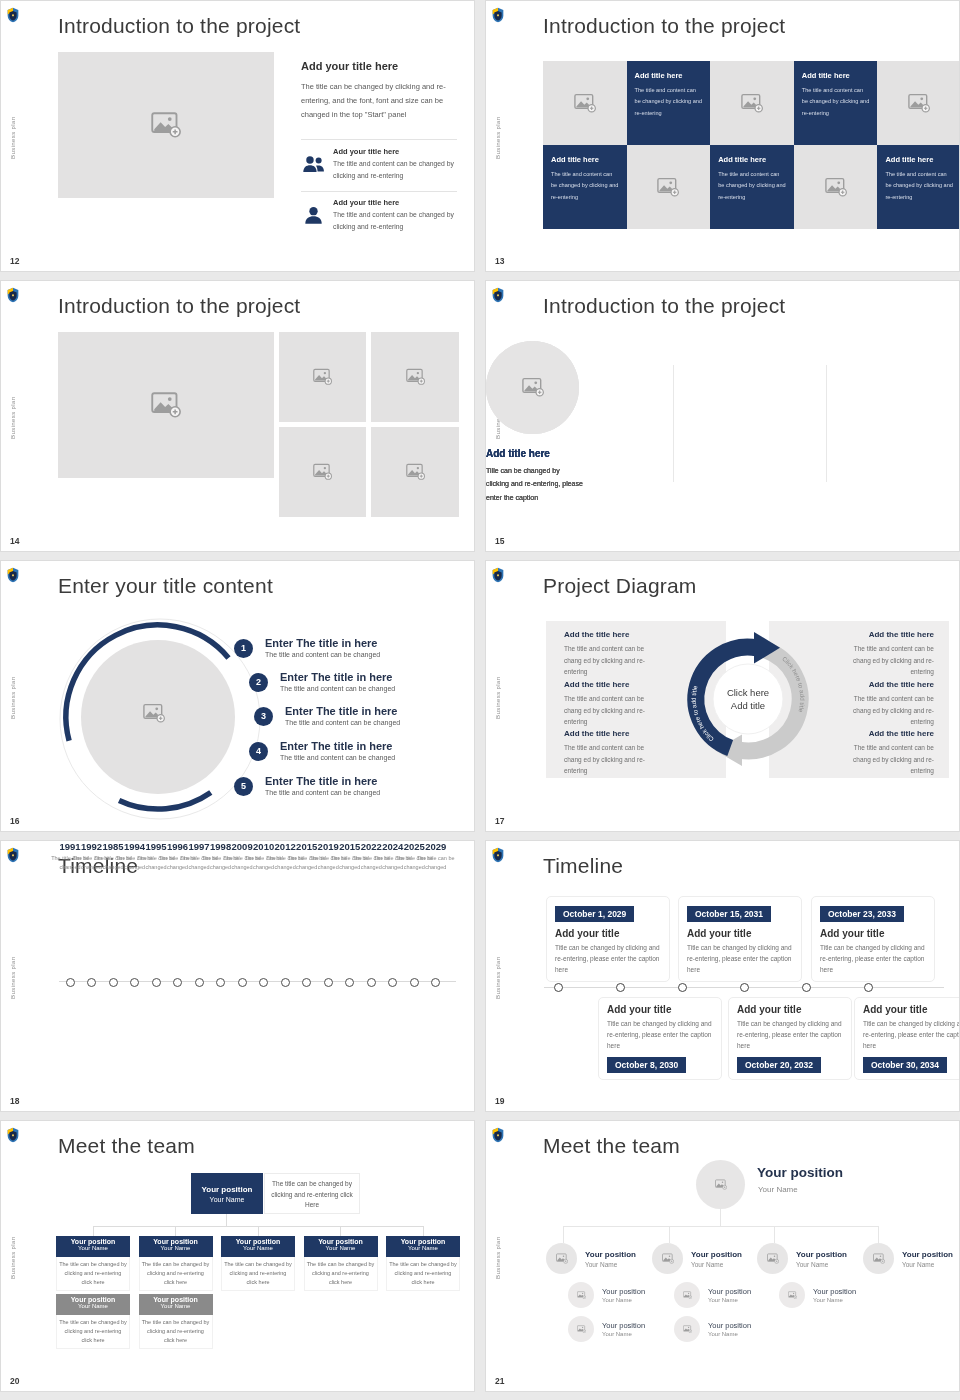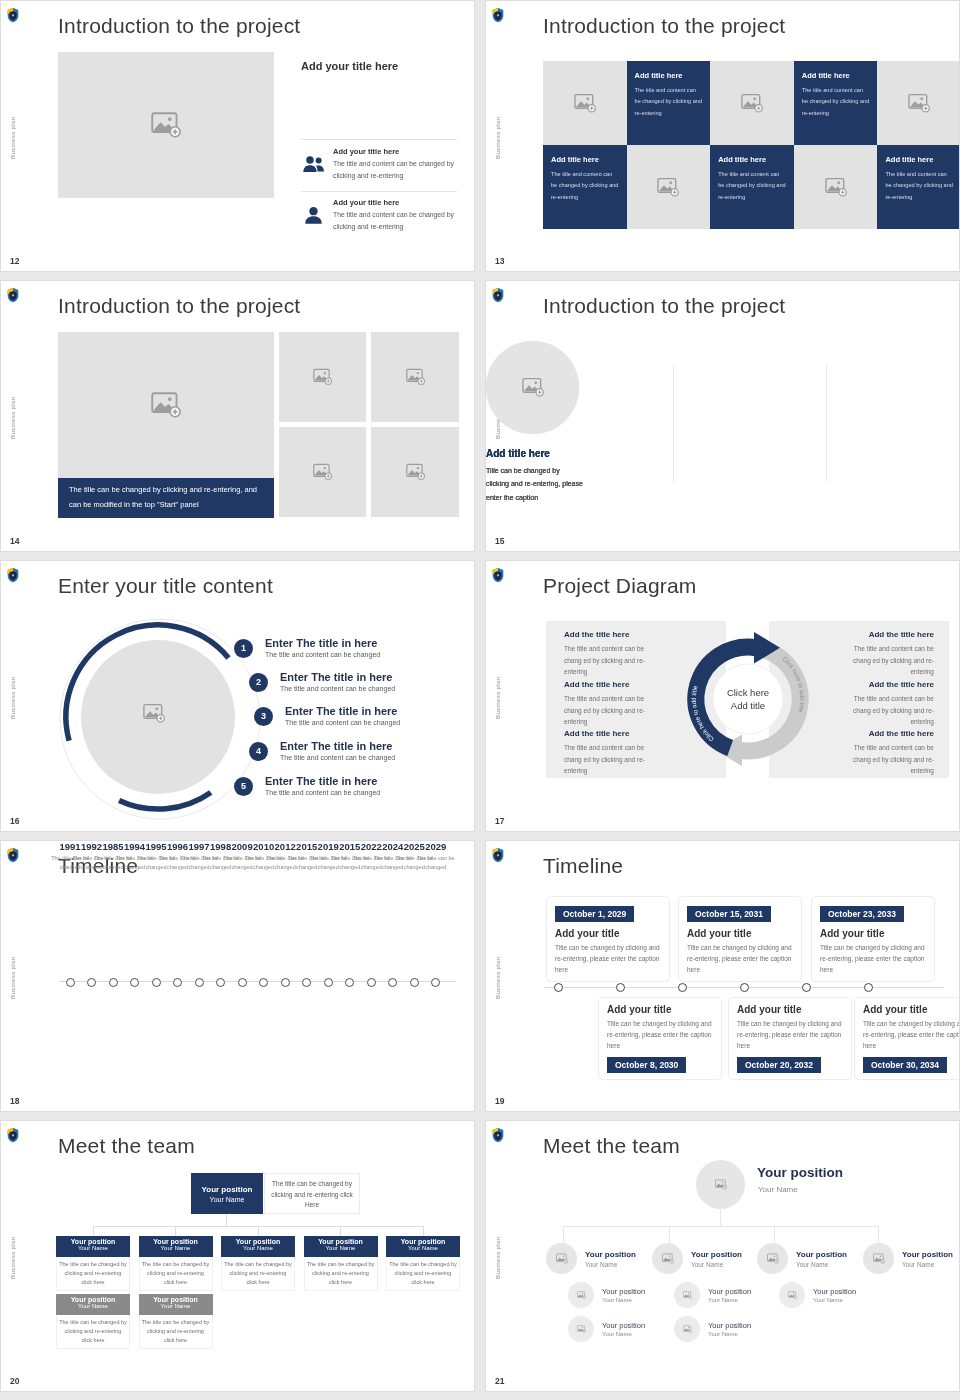--- a/index.html
+++ b/index.html
@@ -150,20 +150,21 @@
   <svg viewBox="0 0 24 22">
     <rect x="1" y="1.8" width="19.4" height="15" rx="1.6" fill="none" stroke="#9d9d9d" stroke-width="1.5"></rect>
     <circle cx="15" cy="6.4" r="1.5" fill="#9d9d9d"></circle>
     <path d="M2.6 14.6 L7.7 9 L11.3 12.8 L13.9 10.3 L18.8 15.2 L18.8 15.9 L2.6 15.9 Z" fill="#9d9d9d"></path>
     <circle cx="19.3" cy="16.6" r="4" fill="#f6f5f5" stroke="#9d9d9d" stroke-width="1.3"></circle>
     <path d="M19.3 14.7 V18.5 M17.4 16.6 H21.2" stroke="#9d9d9d" stroke-width="1.2" fill="none"></path>
   </svg>
 </span>
       </div>
     <div class="s12-head">Add your title here</div>
+    <div class="s12-body">The title can be changed by clicking and re-entering, and the font, font and size can be changed in the top "Start" panel</div>
     <div class="hr" style="top:138px"></div>
     <div class="s12-item" style="top:146px">
       <span class="ico">
         <svg viewBox="0 0 26 22">
             <circle cx="9" cy="6.5" r="4.2" fill="#1f3864"></circle>
             <path d="M1.5 20 C1.5 14.5 5 12.3 9 12.3 C13 12.3 16.5 14.5 16.5 20 Z" fill="#1f3864"></path>
             <circle cx="18.8" cy="7" r="3.4" fill="#1f3864"></circle>
             <path d="M18.2 12.6 C21.9 12.6 24.8 14.4 24.8 19.4 L17.6 19.4 C17.5 16.6 17 14.3 15.8 12.9 C16.5 12.7 17.3 12.6 18.2 12.6 Z" fill="#1f3864"></path>
           </svg>
       </span>
@@ -310,21 +311,20 @@
         <span class="img-ph iph-lg">
   <svg viewBox="0 0 24 22">
     <rect x="1" y="1.8" width="19.4" height="15" rx="1.6" fill="none" stroke="#9d9d9d" stroke-width="1.5"></rect>
     <circle cx="15" cy="6.4" r="1.5" fill="#9d9d9d"></circle>
     <path d="M2.6 14.6 L7.7 9 L11.3 12.8 L13.9 10.3 L18.8 15.2 L18.8 15.9 L2.6 15.9 Z" fill="#9d9d9d"></path>
     <circle cx="19.3" cy="16.6" r="4" fill="#f6f5f5" stroke="#9d9d9d" stroke-width="1.3"></circle>
     <path d="M19.3 14.7 V18.5 M17.4 16.6 H21.2" stroke="#9d9d9d" stroke-width="1.2" fill="none"></path>
   </svg>
 </span>
       </div>
-    <div class="cap-navy">The tille can be changed by clicking and re-entering, and can be modified in the top "Start" panel</div>
     <div class="s14-t" style="left:278px;top:51px;width:87px;height:90px">
         <span class="img-ph iph-sm">
   <svg viewBox="0 0 24 22">
     <rect x="1" y="1.8" width="19.4" height="15" rx="1.6" fill="none" stroke="#9d9d9d" stroke-width="1.5"></rect>
     <circle cx="15" cy="6.4" r="1.5" fill="#9d9d9d"></circle>
     <path d="M2.6 14.6 L7.7 9 L11.3 12.8 L13.9 10.3 L18.8 15.2 L18.8 15.9 L2.6 15.9 Z" fill="#9d9d9d"></path>
     <circle cx="19.3" cy="16.6" r="4" fill="#f6f5f5" stroke="#9d9d9d" stroke-width="1.3"></circle>
     <path d="M19.3 14.7 V18.5 M17.4 16.6 H21.2" stroke="#9d9d9d" stroke-width="1.2" fill="none"></path>
   </svg>
 </span>

